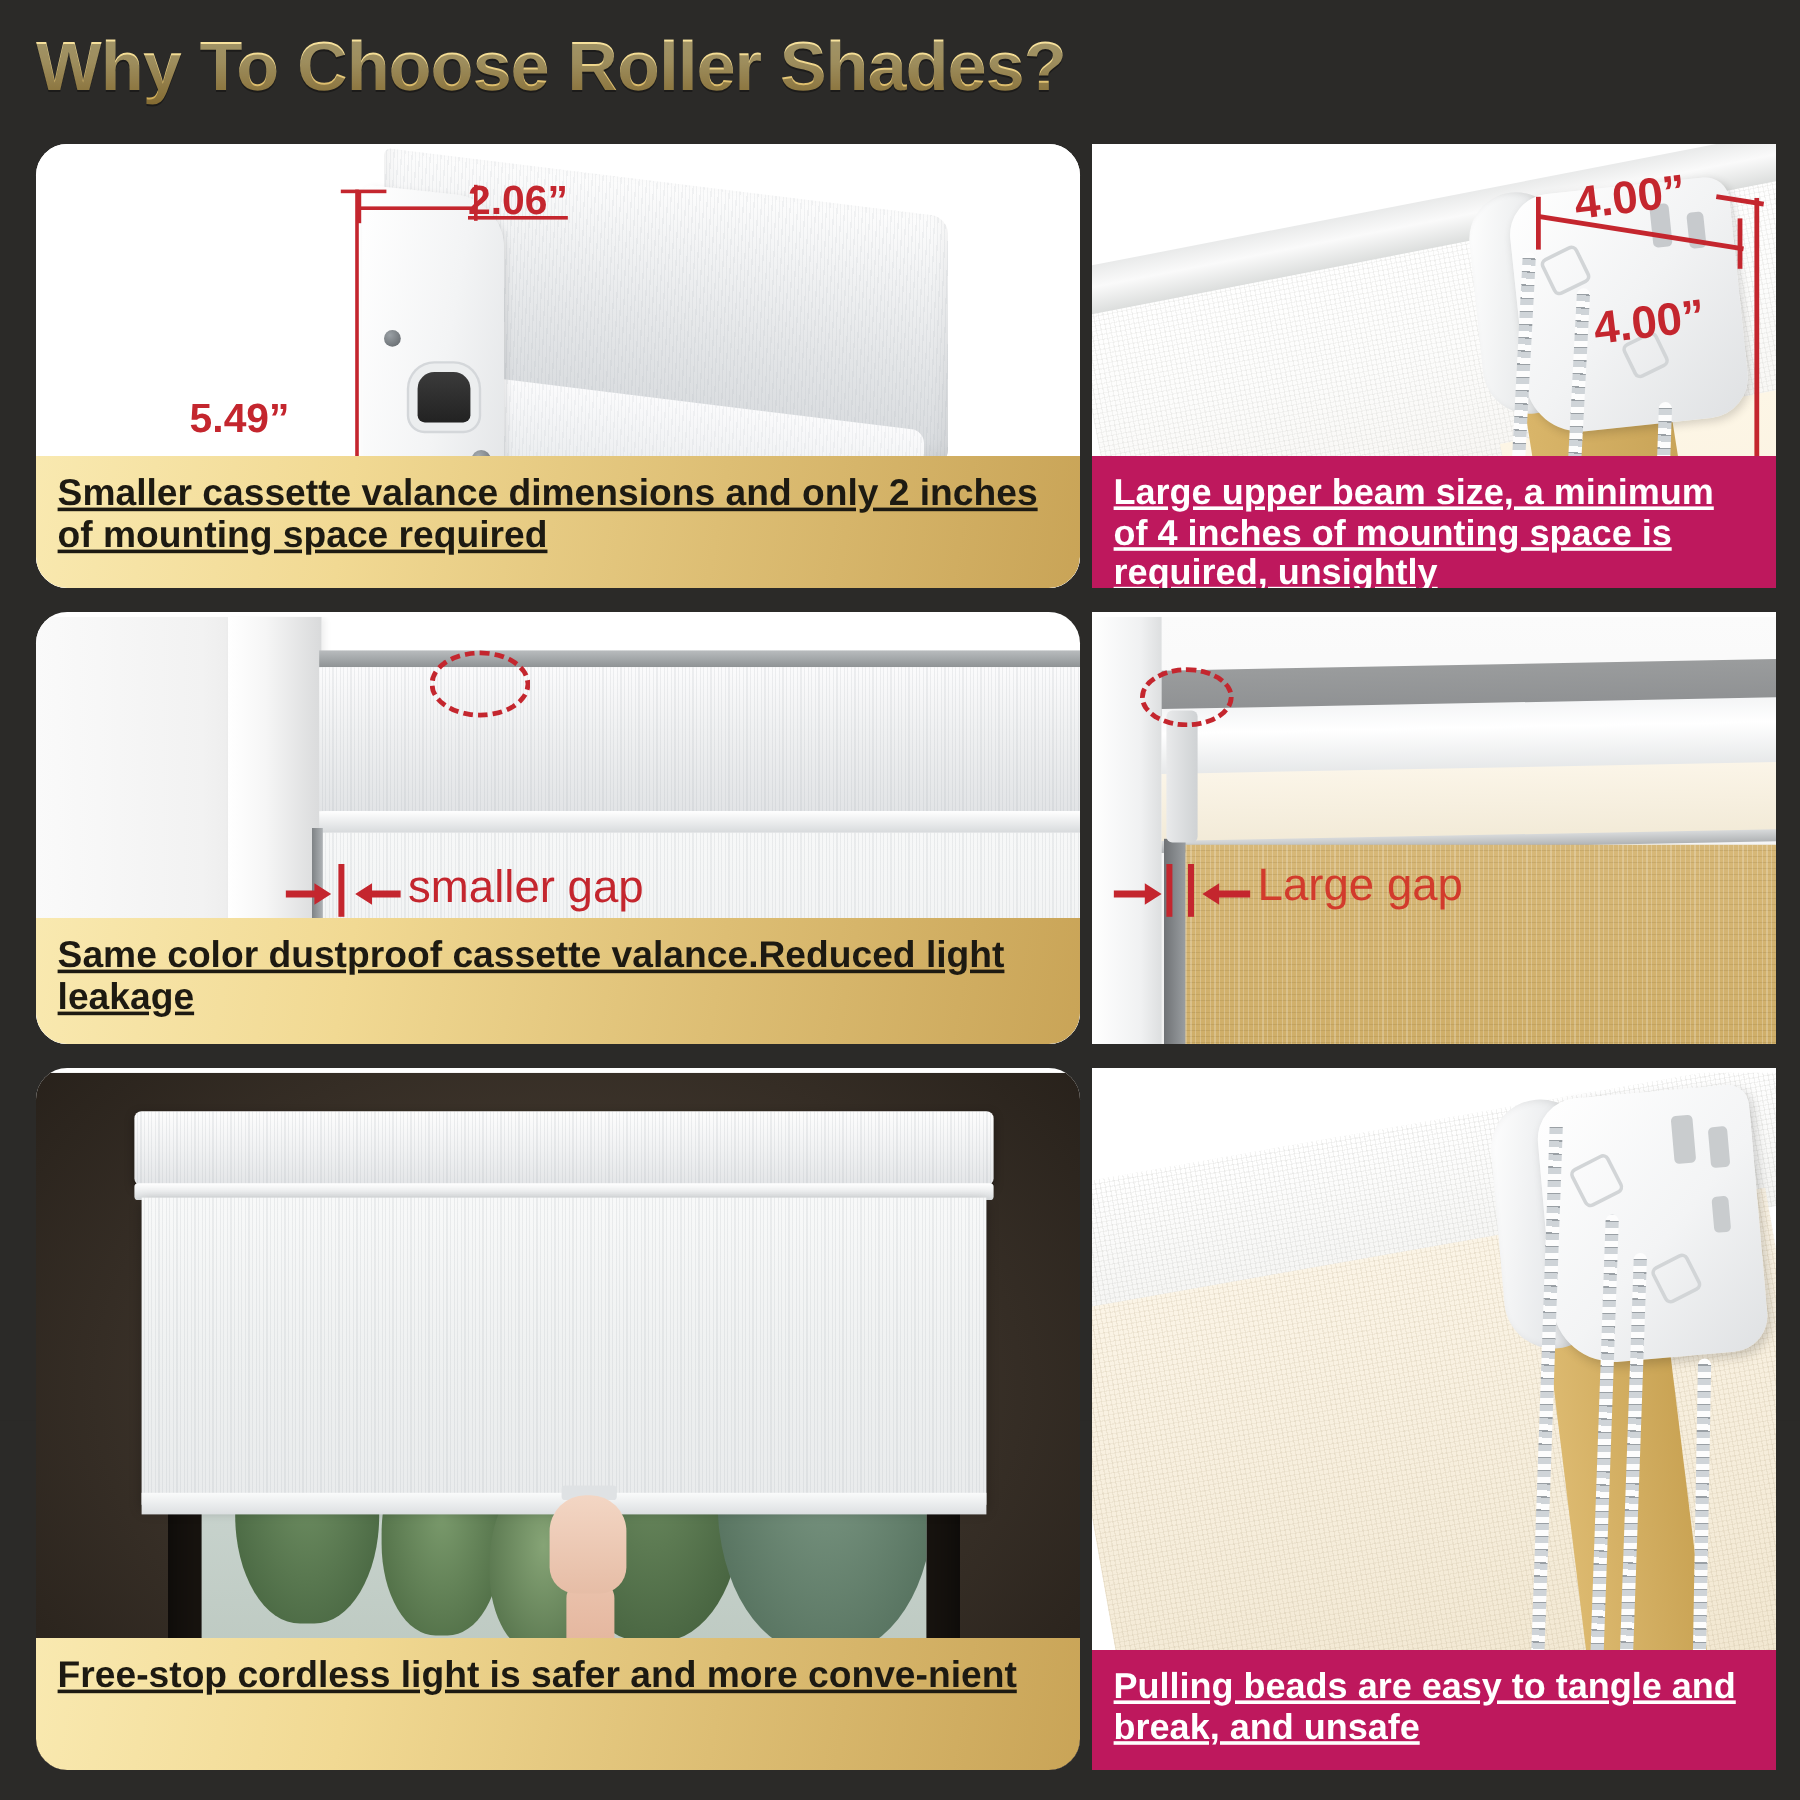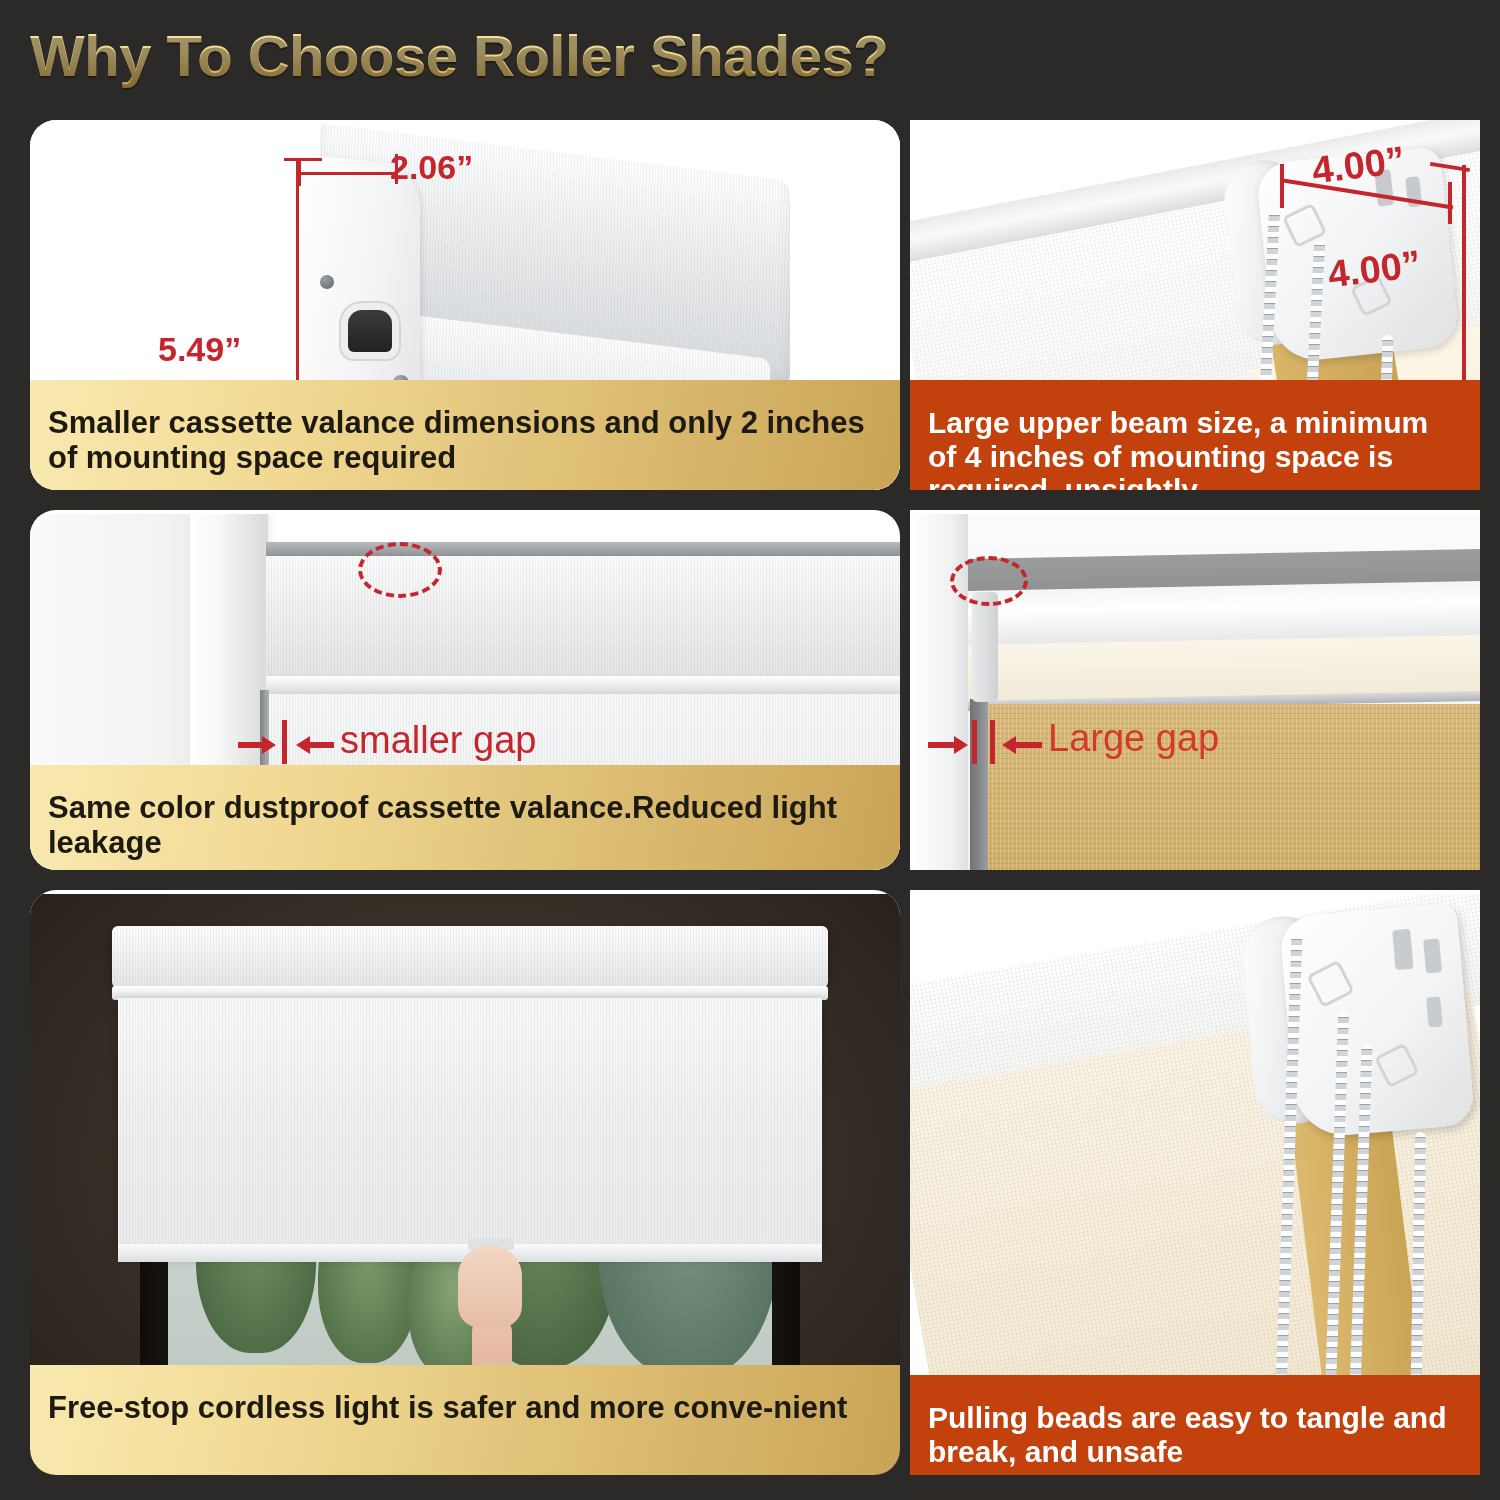--- a/index.html
+++ b/index.html
@@ -26,29 +26,29 @@
   
   .panel { position: absolute; overflow: hidden; }
   .panel.good { border-radius: 26px; background: #ffffff; }
   .panel.bad  { border-radius: 0; background: #ffffff; }
 
   .photo { position: absolute; left: 0; top: 4px; right: 0; overflow: hidden; }
 
   .cap {
     position: absolute; left: 0; right: 0; bottom: 0;
     display: flex; align-items: flex-start;
-    padding: 26px 18px 10px 18px;
-    font-weight: bold; line-height: 1.12;
+    padding: 14px 18px 10px 18px;
+    font-weight: bold; line-height: 1.12; text-decoration: underline;
   }
   .cap.gold {
     background: linear-gradient(100deg, #f8e7ab 0%, #f2dc97 28%, #e3c madrid 0%, #d9bb6b 72%, #caa459 100%);
     background: linear-gradient(100deg, #f9e9b0 0%, #f1d993 30%, #ddbe74 65%, #c9a457 100%);
     color: #1d1a12; border-radius: 0 0 26px 26px;
   }
-  .cap.gray { background: #c2410c; color: #ffffff; }
+  .cap.gray { background: #be185d; color: #ffffff; }
 
   
   .p1-scene { position: absolute; inset: 0; background: #fff; }
   .p1-valance {
     position: absolute; left: 290px; top: 32px; width: 470px; height: 210px;
     transform: skewY(7deg);
     background: linear-gradient(180deg,#fdfdfd 0%,#f2f3f4 25%,#e4e6e8 60%,#d6d9dc 100%);
     border-radius: 6px 14px 16px 8px;
     box-shadow: inset 0 -8px 16px rgba(0,0,0,.07);
   }
@@ -287,21 +287,21 @@
       <div class="p1-fabric"></div>
       <div class="p1-endcap"></div>
       <div class="p1-slot"></div>
       <div class="p1-screw1"></div>
       <div class="p1-screw2"></div>
       <div class="p1-bottomknob"></div>
 
       <div class="dimline" style="left:268px; top:52px; width:100px; height:3px;"></div>
       <div class="tick" style="left:268px; top:40px; width:3px; height:26px;"></div>
       <div class="tick" style="left:365px; top:34px; width:3px; height:30px;"></div>
-      <div class="dimtext" style="left:360px; top:28px; font-size:34px;">2.06”</div>
+      <div class="dimtext" style="left:360px; top:28px; font-size:34px;text-decoration:underline;">2.06”</div>
 
       <div class="dimline" style="left:266px; top:38px; width:3px; height:290px;"></div>
       <div class="tick" style="left:254px; top:38px; width:38px; height:3px;"></div>
       <div class="tick" style="left:254px; top:325px; width:38px; height:3px;"></div>
       <div class="dimtext" style="left:128px; top:210px; font-size:34px;">5.49”</div>
     </div>
     <div class="cap gold" style="height:110px; font-size:31px;">
       <span>Smaller cassette valance dimensions and only 2 inches of mounting space required</span>
     </div>
   </div>

